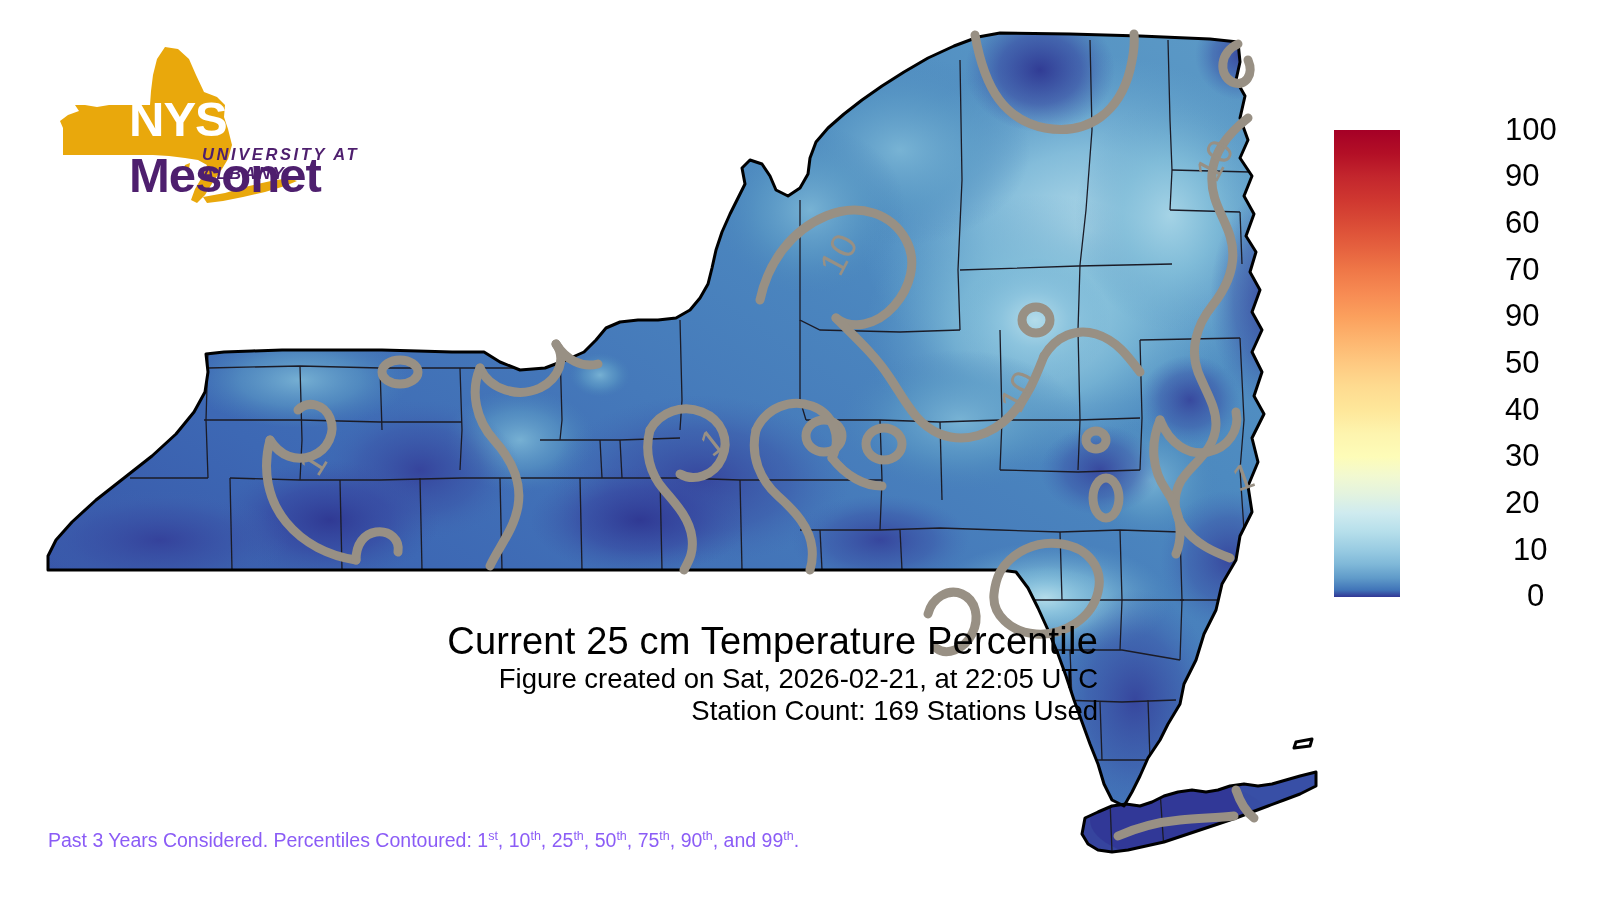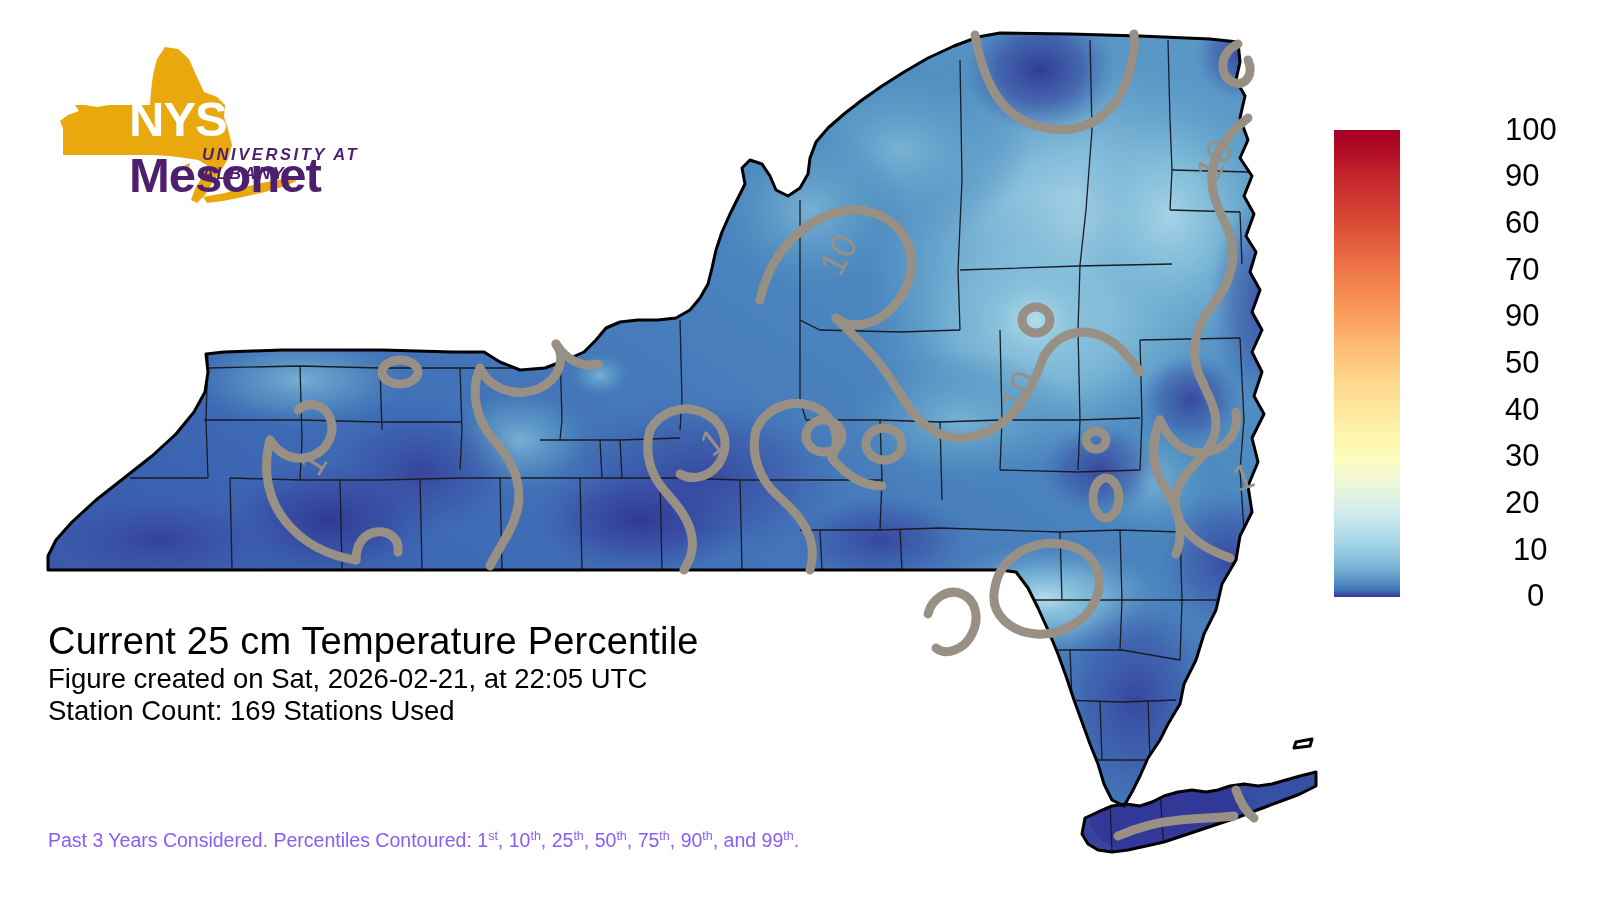--- a/index.html
+++ b/index.html
@@ -26,21 +26,21 @@
 
   
   .cbar{position:absolute;left:1334px;top:130px;width:66px;height:467px;
         border:0;}
   .cbar-grad{width:100%;height:100%;}
   .cbar-ticks{position:absolute;left:1481px;top:130px;width:120px;height:467px;margin-left:24px;}
   .cbar-tick{position:absolute;font-size:31px;color:#000;
              font-family:"Liberation Sans", sans-serif;line-height:1;}
 
   
-  .caption-block{position:absolute;left:48px;top:620px;width:1050px;}
+  .caption-block{position:absolute;left:48px;top:620px;width:1050px;text-align:right;}
   .title-text{font-size:38px;color:#000;letter-spacing:.2px;white-space:nowrap;
               font-family:"Liberation Sans", sans-serif;}
   .meta-line{font-size:27.5px;color:#000;white-space:nowrap;
              font-family:"Liberation Sans", sans-serif;}
   .foot-note{position:absolute;left:48px;top:828px;font-size:19.5px;color:#8b5cf6;
              white-space:nowrap;font-family:"Liberation Sans", sans-serif;}
   .foot-note sup{font-size:12.5px;vertical-align:super;}
 </style>
 </head>
 <body>

